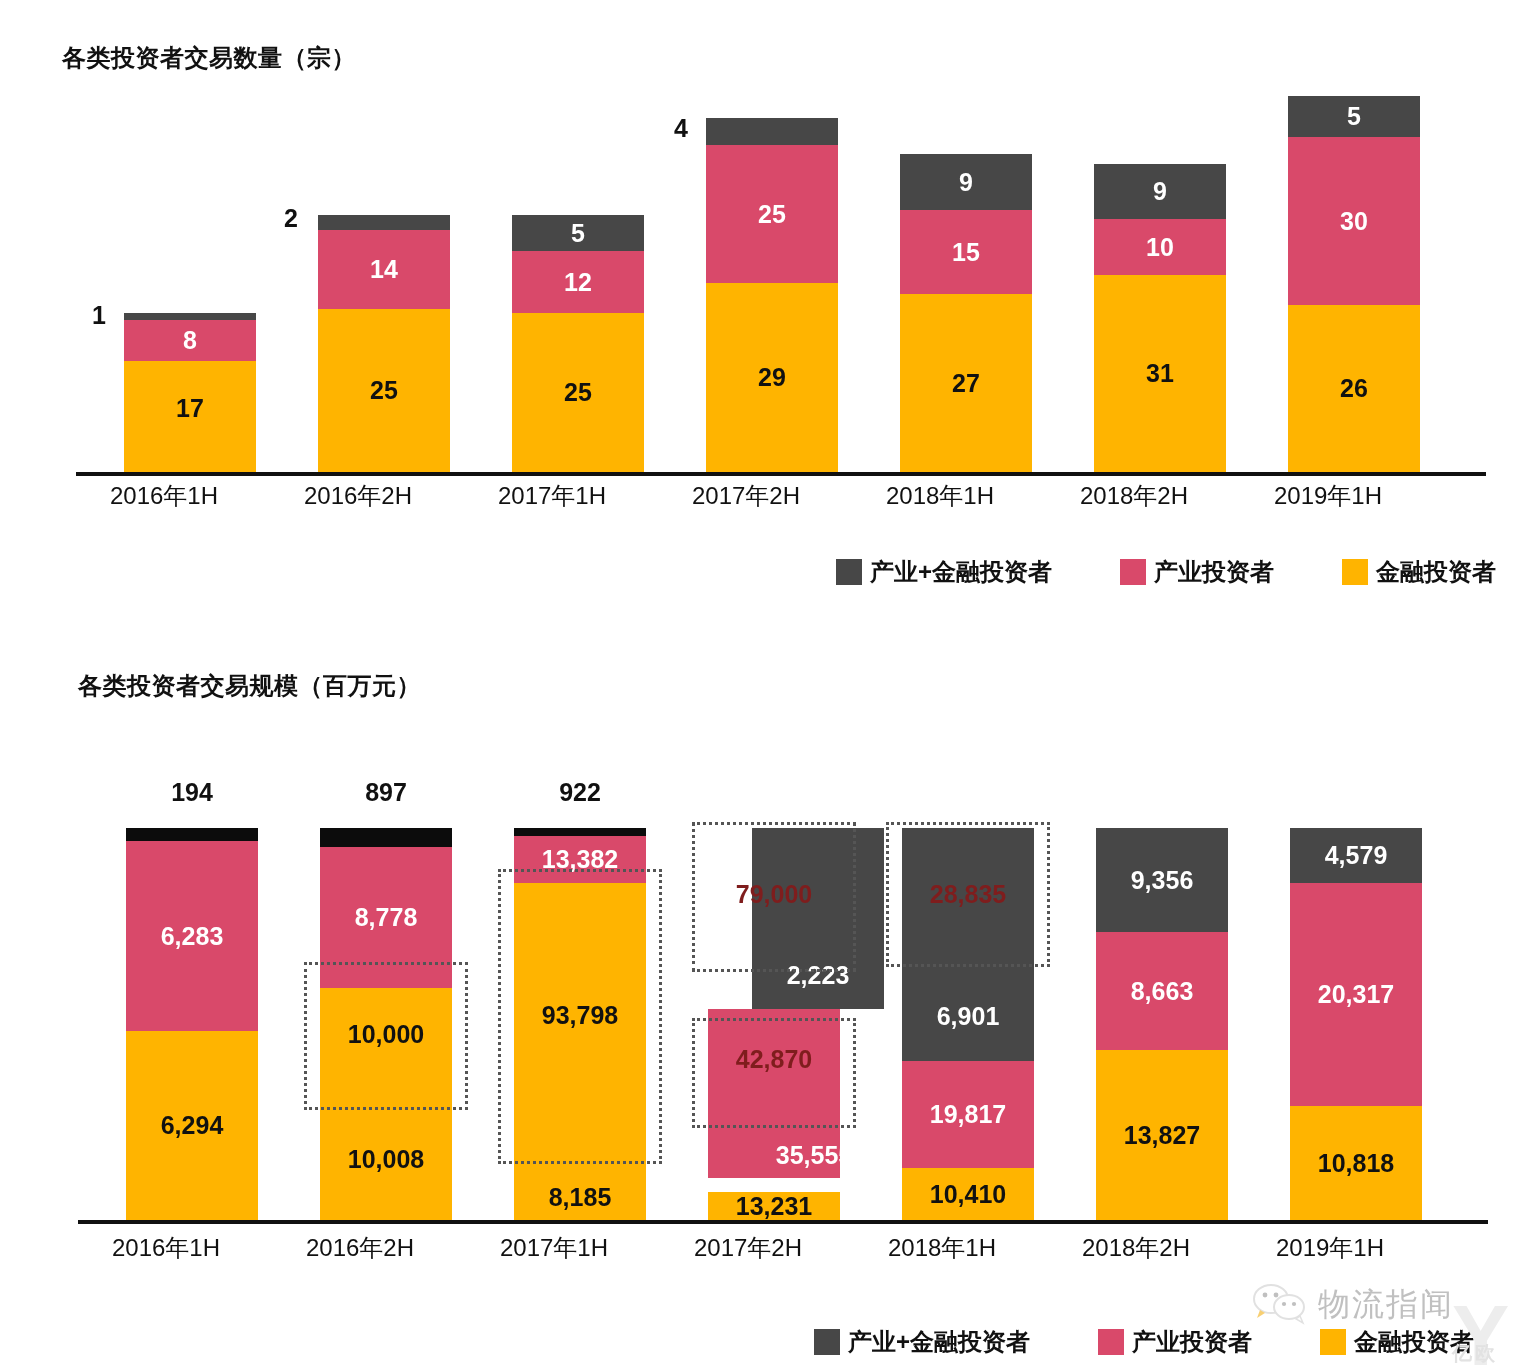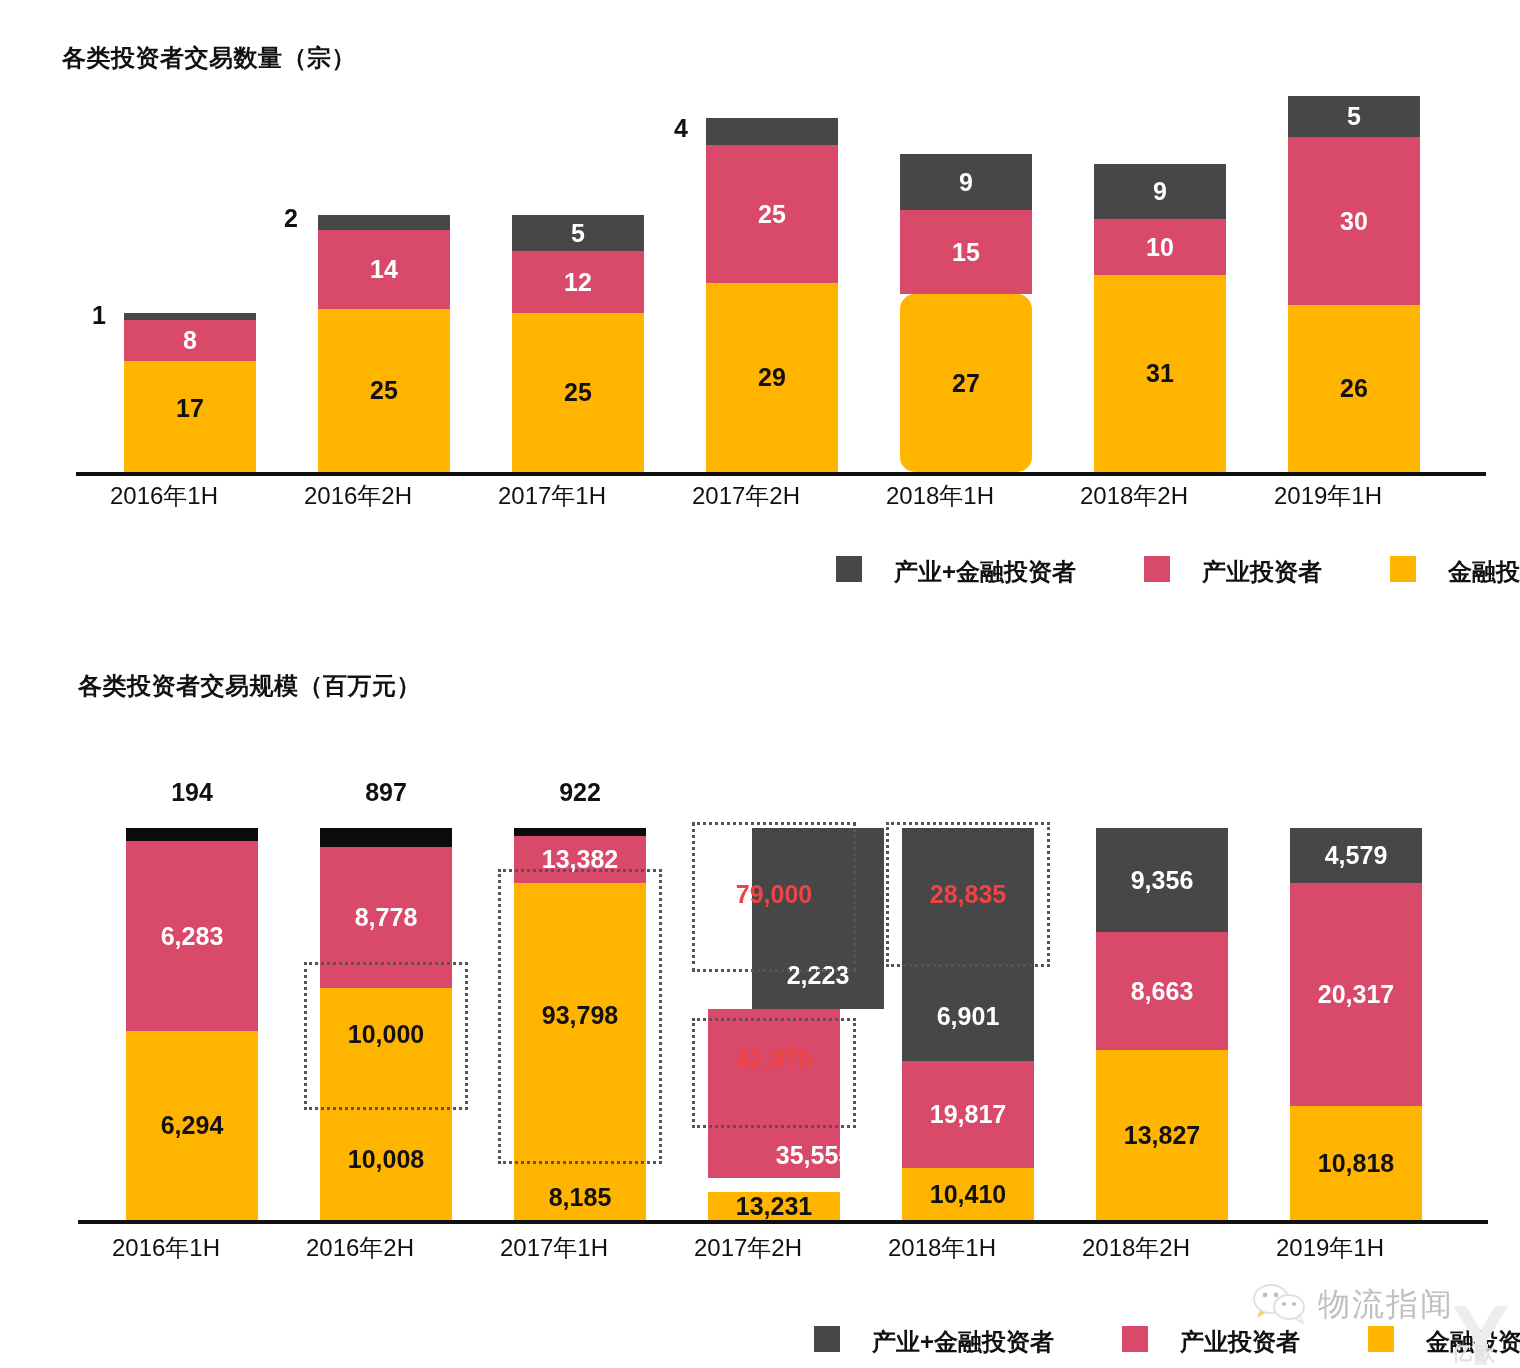--- a/index.html
+++ b/index.html
@@ -64,21 +64,21 @@
     position: absolute;
     left: 0;
     width: 100%;
     text-align: center;
     font-size: 25px;
     font-weight: bold;
     line-height: 1;
     white-space: nowrap;
   }
   .sublabel.onwhite { color: #111111; }
-  .sublabel.ondark  { color: #ef4444; }
+  .sublabel.ondark  { color: #7f1d1d; }
 
   
   .outside-label {
     position: absolute;
     font-size: 25px;
     font-weight: bold;
     color: #111111;
     white-space: nowrap;
   }
   .top-total {
@@ -108,21 +108,21 @@
     white-space: nowrap;
   }
 
   
   .legend {
     position: absolute;
     display: flex;
     align-items: center;
     gap: 44px;
   }
-  .legend-item { display: flex; align-items: flex-start; gap: 32px; padding-left: 24px; }
+  .legend-item { display: flex; align-items: center; gap: 8px; padding-left: 24px; }
   .swatch { width: 26px; height: 26px; display: inline-block; }
   .legend-text { font-size: 24px; font-weight: bold; color: #111111; white-space: nowrap; }
 
   
   .watermark {
     position: absolute;
     display: flex;
     align-items: center;
     gap: 10px;
     opacity: 0.55;
@@ -198,21 +198,21 @@
         <span>29</span>
       </div>
       <div class="seg pink" style="bottom:189px; height:138px;">
         <span>25</span>
       </div>
       <div class="seg dark" style="bottom:327px; height:27px;"></div>
     </div>
     <div class="outside-label" style="left:598px; top:18px;">4</div>
 
     <div class="bar" style="left:824px; height:318px;">
-      <div class="seg amber" style="bottom:0; height:178px;border-radius:15px;">
+      <div class="seg amber" style="bottom:0; height:178px;">
         <span>27</span>
       </div>
       <div class="seg pink" style="bottom:178px; height:84px;">
         <span>15</span>
       </div>
       <div class="seg dark" style="bottom:262px; height:56px;">
         <span>9</span>
       </div>
     </div>
 

